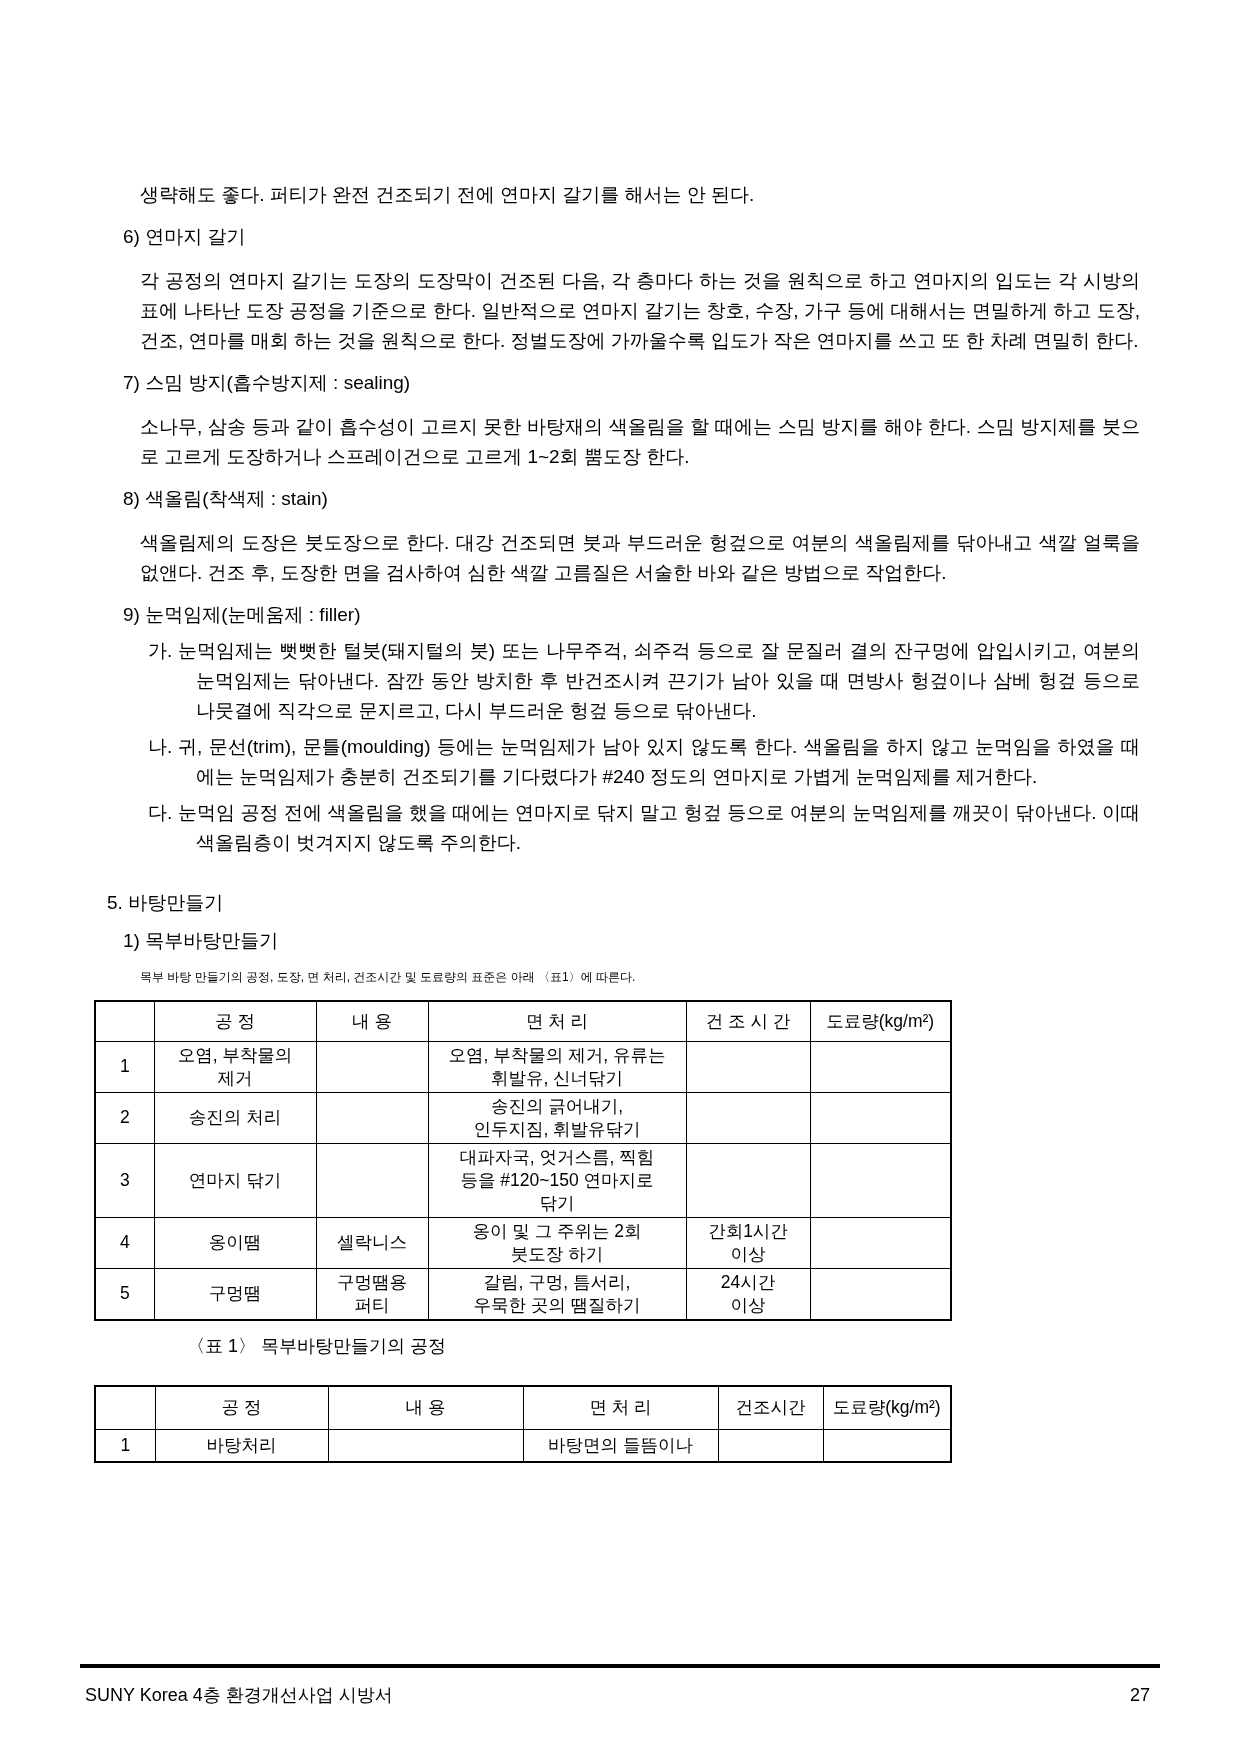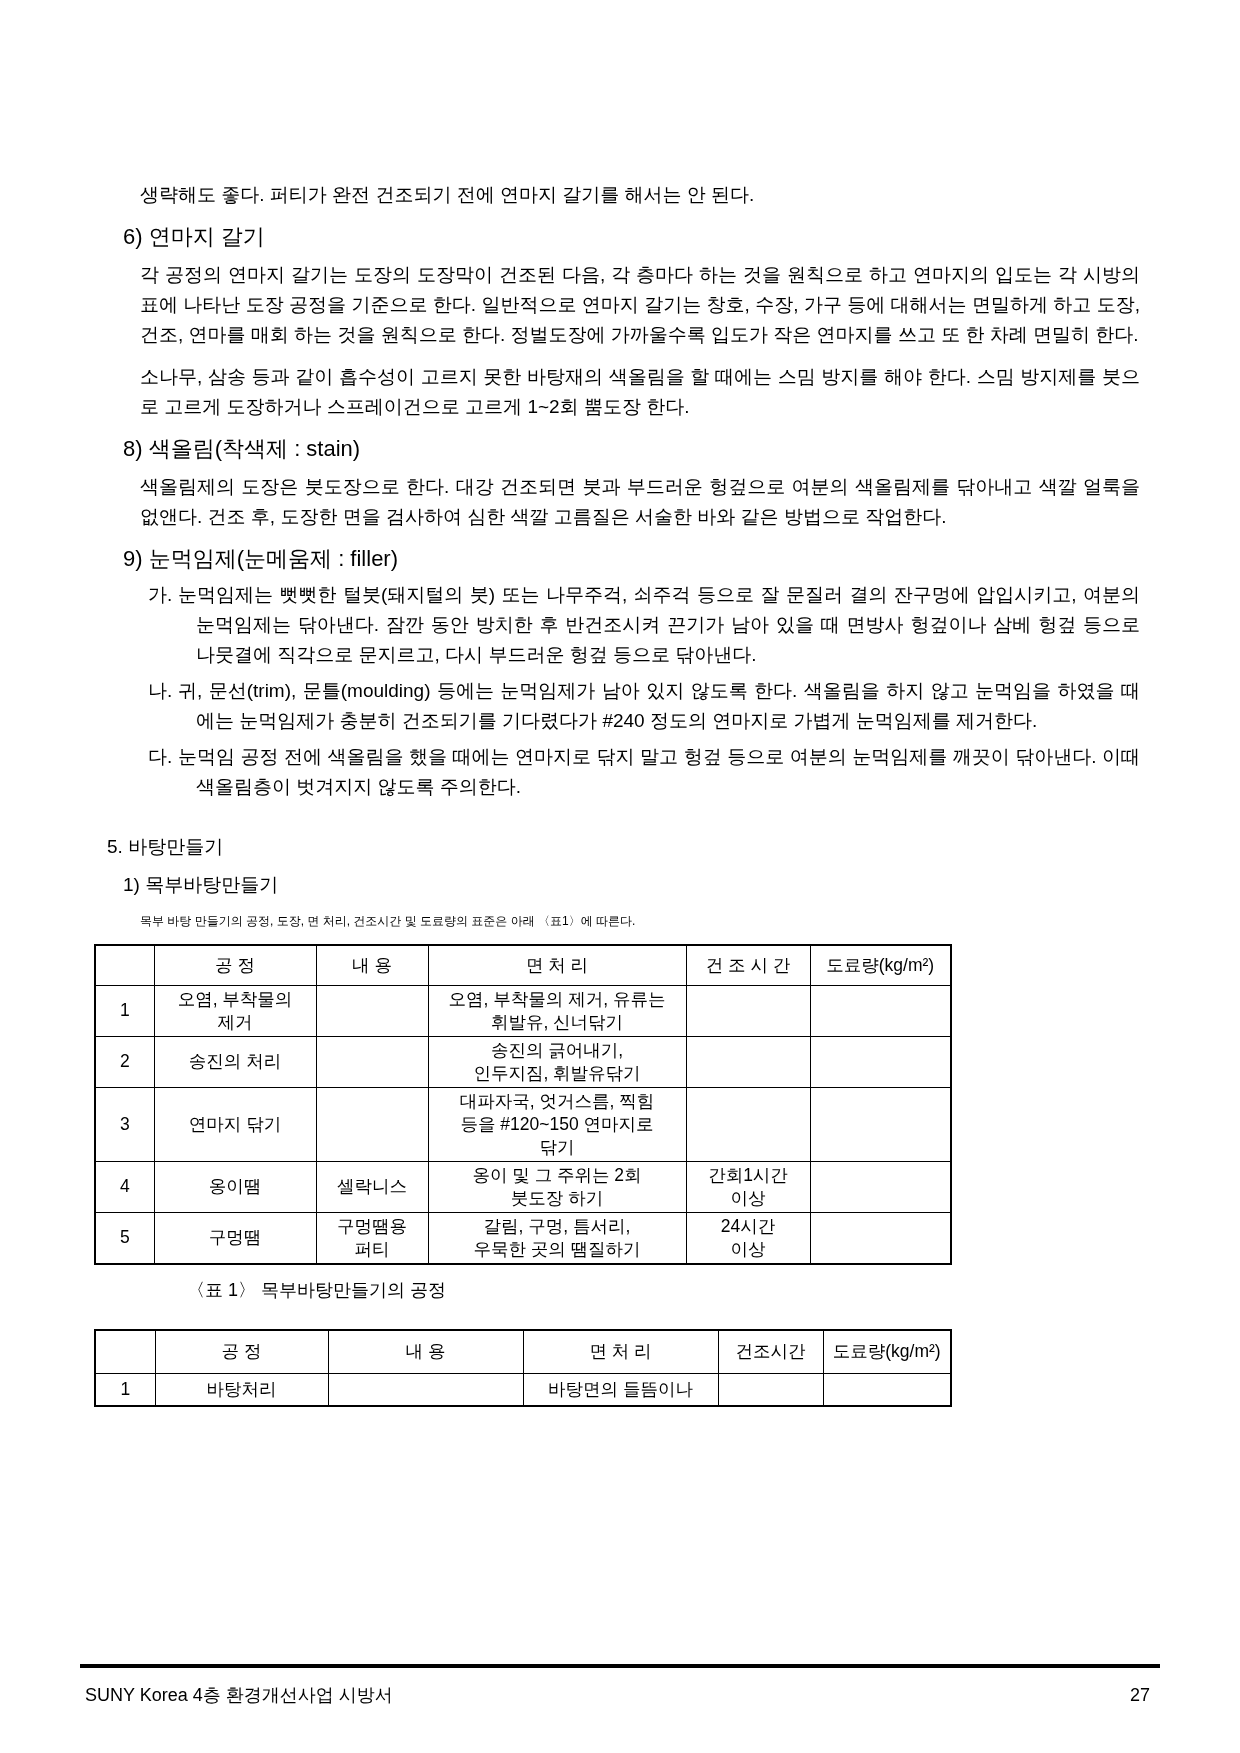--- a/index.html
+++ b/index.html
@@ -11,24 +11,24 @@
   }
   .page{position:absolute;inset:0;}
   .content{position:absolute;top:180px;left:0;width:1175px;}
 
   .lead{
     margin:0 0 0 140px;width:1000px;
     font-size:19px;line-height:30px;text-align:justify;word-break:break-all;
   }
   .item{margin-top:12px;}
   .item-head{
-    margin-left:123px;font-size:22px;line-height:30px;white-space:nowrap;
+    margin-left:123px;font-size:19px;line-height:30px;white-space:nowrap;
   }
   .item-body{
-    margin:8px 0 0 140px;width:1000px;
+    margin:14px 0 0 140px;width:1000px;
     font-size:19px;line-height:30px;text-align:justify;word-break:break-all;
   }
   .subitem{
     display:flex;margin:6px 0 0 148px;width:992px;
     font-size:19px;line-height:30px;
   }
   .subitem .sub-label{flex:none;width:30px;}
   .subitem .sub-text{
     flex:1;text-align:justify;word-break:break-all;
     padding-left:18px;text-indent:-18px;
@@ -82,20 +82,21 @@
   <div class="content">
 
     <p class="lead">생략해도 좋다. 퍼티가 완전 건조되기 전에 연마지 갈기를 해서는 안 된다.</p>
 
     <div class="item">
       <div class="item-head"><span>6)</span> <span>연마지 갈기</span></div>
       <p class="item-body">각 공정의 연마지 갈기는 도장의 도장막이 건조된 다음, 각 층마다 하는 것을 원칙으로 하고 연마지의 입도는 각 시방의 표에 나타난 도장 공정을 기준으로 한다. 일반적으로 연마지 갈기는 창호, 수장, 가구 등에 대해서는 면밀하게 하고 도장, 건조, 연마를 매회 하는 것을 원칙으로 한다. 정벌도장에 가까울수록 입도가 작은 연마지를 쓰고 또 한 차례 면밀히 한다.</p>
     </div>
 
     <div class="item">
+      <div class="item-head"><span>7)</span> <span>스밈 방지(흡수방지제 : sealing)</span></div>
       <p class="item-body">소나무, 삼송 등과 같이 흡수성이 고르지 못한 바탕재의 색올림을 할 때에는 스밈 방지를 해야 한다. 스밈 방지제를 붓으로 고르게 도장하거나 스프레이건으로 고르게 1~2회 뿜도장 한다.</p>
     </div>
 
     <div class="item">
       <div class="item-head"><span>8)</span> <span>색올림(착색제 : stain)</span></div>
       <p class="item-body">색올림제의 도장은 붓도장으로 한다. 대강 건조되면 붓과 부드러운 헝겊으로 여분의 색올림제를 닦아내고 색깔 얼룩을 없앤다. 건조 후, 도장한 면을 검사하여 심한 색깔 고름질은 서술한 바와 같은 방법으로 작업한다.</p>
     </div>
 
     <div class="item">
       <div class="item-head"><span>9)</span> <span>눈먹임제(눈메움제 : filler)</span></div>

